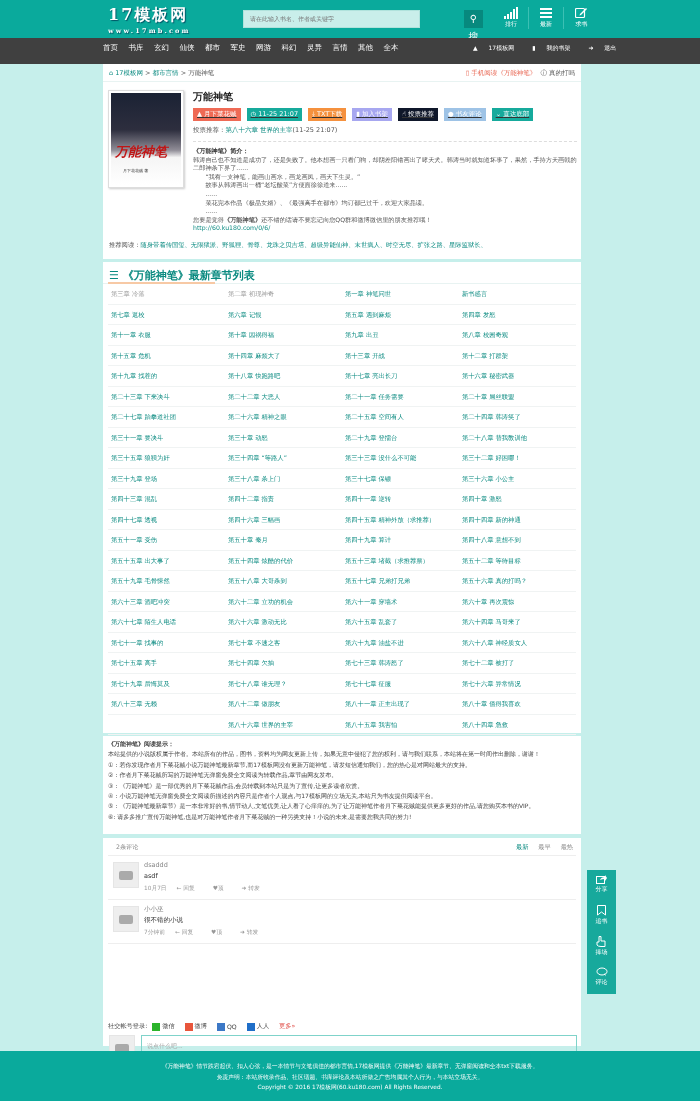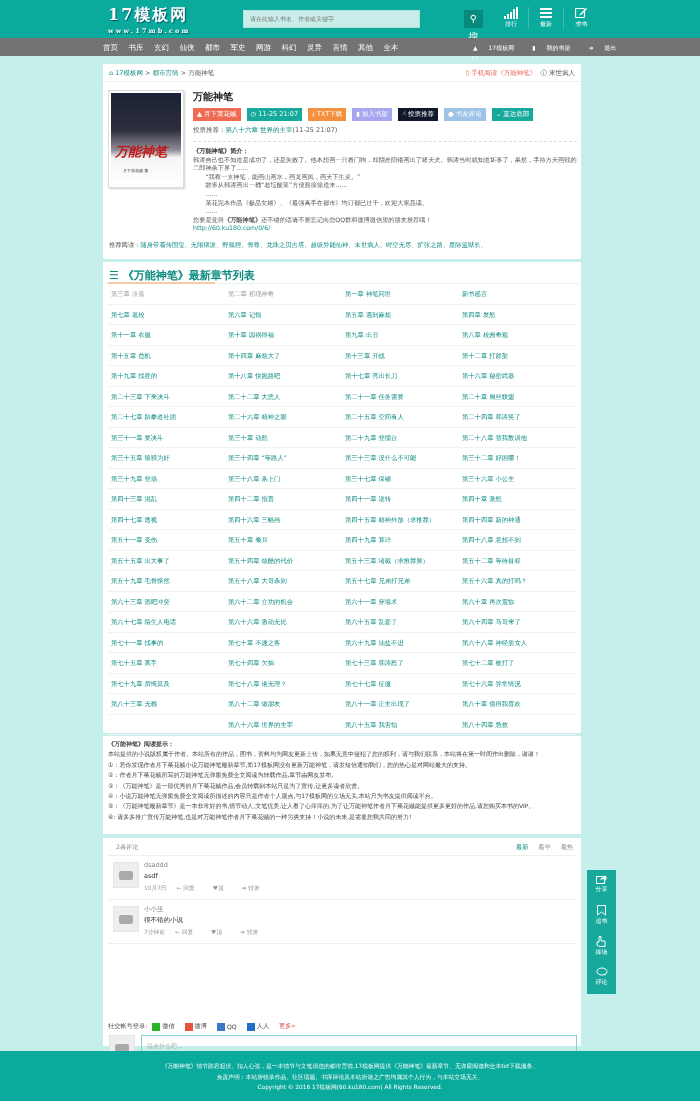--- a/index.html
+++ b/index.html
@@ -8,34 +8,34 @@
 .header{background:#0aaa9c;height:38px;position:relative;}
 .logo{position:absolute;left:108px;top:5px;color:#fff;}
 .logo .t{font-family:"DejaVu Serif",serif;font-weight:bold;font-size:16px;letter-spacing:2px;text-shadow:1px 1px 1px #056;}
 .logo .u{font-family:"DejaVu Serif",serif;font-weight:bold;font-size:6.5px;letter-spacing:2.2px;margin-top:1px;text-shadow:1px 1px 1px #056;}
 .search{position:absolute;left:243px;top:10px;width:177px;height:18px;background:#c9eeea;border:1px solid #b0e2dc;padding:4px 6px;font-size:6px;color:#777;}
 .sbtn{position:absolute;left:420px;top:10px;width:19px;height:18px;background:#07897e;color:#fff;font-size:10px;text-align:center;line-height:18px;margin-left:44px;}
 .hicons{position:absolute;left:494px;top:7px;display:flex;}
 .hicon{width:35px;text-align:center;color:#fff;font-size:6px;border-right:1px solid #3cc0b4;}
 .hicon:last-child{border-right:none;}
 .hicon svg{display:block;margin:0 auto 1px;}
-.nav{background:#737373;height:18px;position:relative;}
+.nav{background:#404040;height:26px;position:relative;}
 .nav .links{position:absolute;left:103px;top:0;display:flex;}
 .nav .links span{color:#fff;font-size:7.5px;line-height:19px;margin-right:10.5px;}
 .nav .user{position:absolute;left:473px;top:0;display:flex;color:#fff;font-size:6px;line-height:19px;}
 .nav .user span{margin-right:9px;}
 .box{position:absolute;left:103px;width:478px;background:#fff;}
 .crumb{height:18px;border-bottom:1px solid #e8f3f2;padding:0 6px;line-height:18px;font-size:6.5px;color:#555;position:relative;}
 .crumb .r{position:absolute;right:6px;top:0;}
 .cover{position:absolute;left:5px;top:26px;width:76px;height:98px;border:1px solid #ddd;padding:2px;background:#fff;box-shadow:1px 1px 2px #ccc;}
 .cover .img{width:100%;height:100%;background:linear-gradient(180deg,#1b2234 0%,#2d2e3e 40%,#8f8c96 62%,#f5f5f5 70%,#fff 100%);position:relative;}
 .cover .ttl{position:absolute;left:4px;top:50px;font-family:"DejaVu Serif",serif;color:#c01515;font-size:13px;font-weight:bold;font-style:italic;}
 .cover .au{position:absolute;left:12px;top:75px;font-size:4px;color:#333;}
 .bt{position:absolute;left:90px;top:26px;font-size:10px;font-weight:bold;color:#222;}
-.btns{position:absolute;left:90px;top:44px;display:flex;}
+.btns{position:absolute;left:90px;top:44px;display:flex;text-decoration:underline;}
 .btn{height:13px;line-height:13px;color:#fff;font-size:6.5px;padding:0 4px;margin-right:6px;}
 .lu{position:absolute;left:90px;top:62px;font-size:6.5px;color:#555;}
 .intro{position:absolute;left:90px;top:77px;width:384px;border-top:1px dashed #ddd;padding-top:5px;font-size:6.2px;color:#555;line-height:8.6px;}
 .rec{position:absolute;left:6px;top:177px;font-size:6.3px;color:#555;}
 .sect-h{height:22px;border-bottom:1px solid #e8f3f2;position:relative;}
 .sect-h .t{position:absolute;left:6px;top:6px;color:#0a8a80;font-size:11px;font-weight:bold;}
 .sect-h .ul{position:absolute;left:5px;top:20px;width:107px;height:2px;background:#f7c9a5;}
 .ch-grid{display:grid;grid-template-columns:repeat(4,1fr);padding:0 5px;}
 .ch{height:20.5px;line-height:20px;border-bottom:1px solid #f0f3f3;font-size:6.3px;color:#0a8a80;padding-left:3px;}
 .ch.grey{color:#999;}
@@ -129,21 +129,21 @@
 <div class="box" style="top:64px;height:195px;">
   <div class="crumb">
     <span style="color:#0a8a80">⌂ </span>
     <a>17模板网</a>
     <span>&gt;</span>
     <a>都市言情</a>
     <span>&gt;</span>
     <span>万能神笔</span>
     <span class="r">
       <a style="color:#e8634f"><span>▯ </span><span>手机阅读《万能神笔》</span></a>
-      &nbsp;<a style="color:#555"><span>ⓘ </span><span>末世疯人</span></a>
+      &nbsp;<a style="color:#555"><span>ⓘ </span><span>真的打吗</span></a>
     </span>
   </div>
   <div class="cover">
     <div class="img">
       <div class="ttl">万能神笔</div>
       <div class="au">月下花花贼 著</div>
     </div>
   </div>
   <div class="bt">万能神笔</div>
   <div class="btns">

